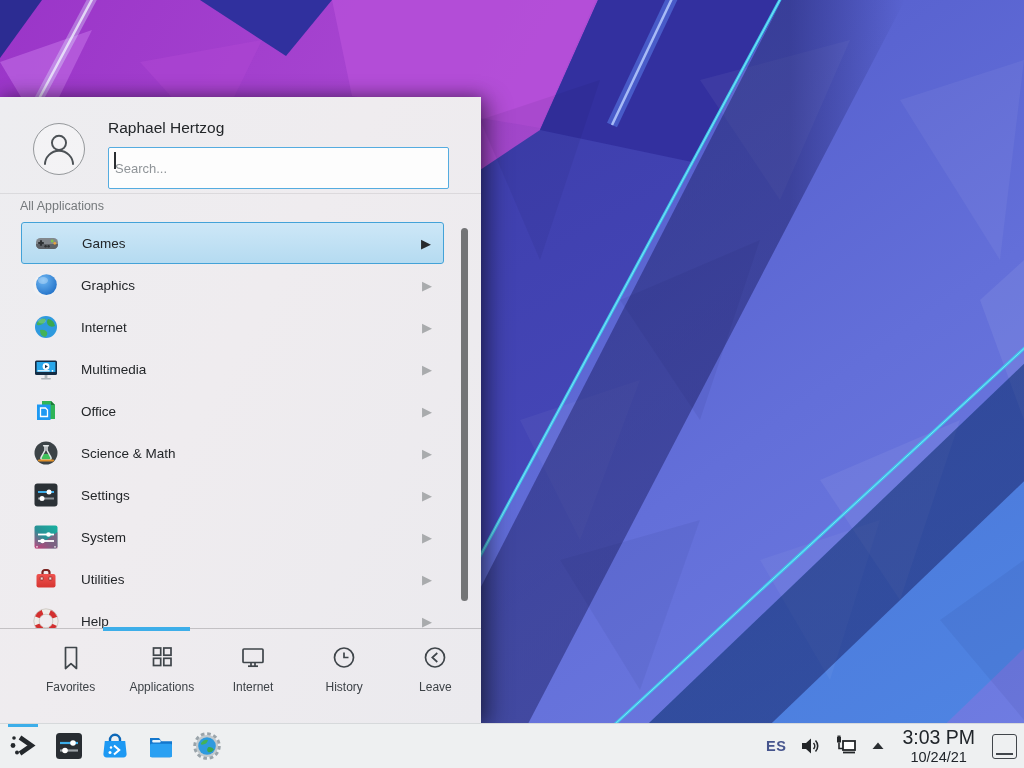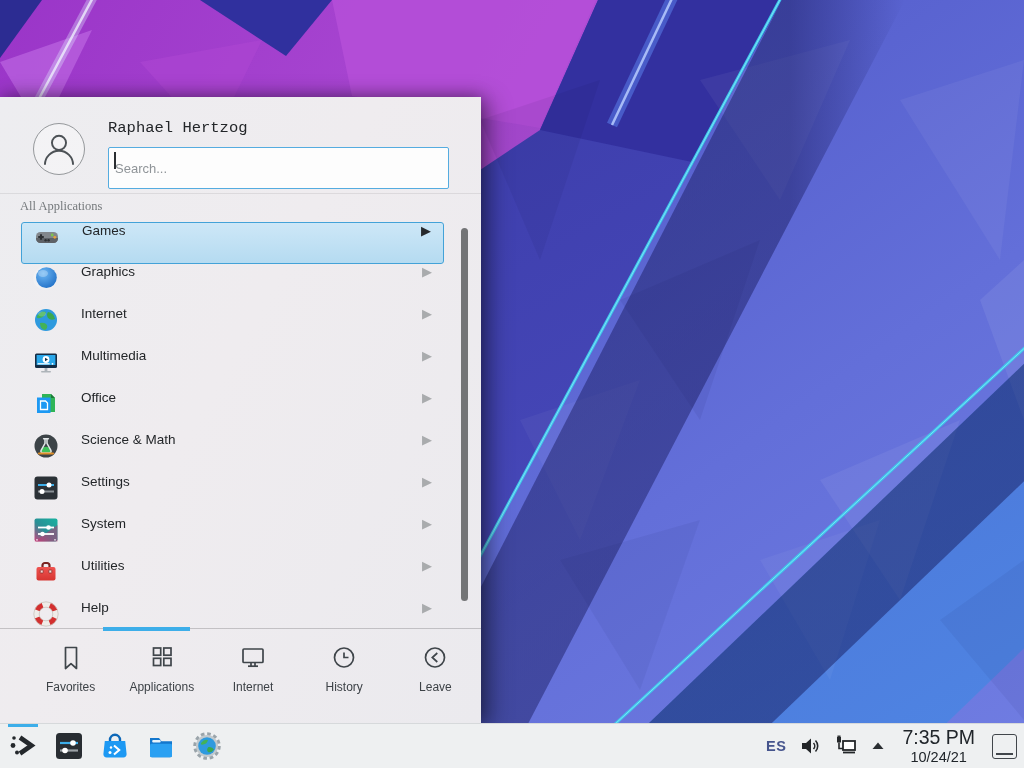--- a/index.html
+++ b/index.html
@@ -9,33 +9,33 @@
   .desktop{position:absolute;inset:0;width:1024px;height:768px;}
   .wallpaper{position:absolute;inset:0;}
 
   
   .kickoff{position:absolute;left:0;top:97px;width:481px;height:626px;
            background:linear-gradient(120deg,#ededf0 0%,#efecef 45%,#ebeaee 100%);
            box-shadow:8px 4px 22px rgba(0,0,0,.42), 0 -2px 14px rgba(0,0,0,.25);}
   .avatar{position:absolute;left:33px;top:26px;width:50px;height:50px;border-radius:50%;
           border:1px solid #95989b;background:rgba(255,255,255,.35);
           display:flex;align-items:center;justify-content:center;}
-  .user-name{position:absolute;left:108px;top:22px;font-size:15.5px;color:#232629;font-family:Liberation Mono, monospace;}
+  .user-name{position:absolute;left:108px;top:22px;font-size:15.5px;color:#232629;}
   .search-wrap{position:absolute;left:108px;top:50px;width:341px;height:42px;}
   .search-wrap input{width:100%;height:100%;box-sizing:border-box;border:1.5px solid #55ace0;
           border-radius:2px;background:#fdfdfd;padding:0 6px;font-size:13px;color:#232629;outline:none;
           font-family:"Liberation Sans","DejaVu Sans",sans-serif;}
   .search-wrap input::placeholder{color:#8f9498;opacity:1;}
   .search-caret{position:absolute;left:6px;top:5px;width:1.5px;height:17px;background:#2a2e32;}
   .header-sep{position:absolute;left:0;top:96px;width:100%;height:1px;background:rgba(0,0,0,.08);}
-  .section-label{position:absolute;left:20px;top:102px;font-size:12.5px;color:#75797c;font-family:Liberation Serif, serif;}
+  .section-label{position:absolute;left:20px;top:102px;font-size:12.5px;color:#75797c;}
 
   .cat-list{position:absolute;left:0;top:125px;width:481px;height:406px;overflow:hidden;}
   .row{position:relative;height:42px;margin-left:21px;width:423px;box-sizing:border-box;
-       display:flex;align-items:flex-start;}
+       display:flex;align-items:center;}
   .row.selected{background:linear-gradient(#cde7f7,#b5dbf1);
        border:1px solid #43a2d8;border-radius:3px;}
   .row .ic{width:28px;height:28px;margin-left:11px;flex:0 0 auto;display:flex;}
   .row .lbl{margin-left:21px;font-size:13.5px;color:#232629;flex:1;}
   .row .arrow{width:14px;margin-right:10px;font-size:13px;color:#a9abad;text-align:center;}
   .row.selected .arrow{color:#26292c;}
 
   .scrollbar{position:absolute;left:461px;top:131px;width:7px;height:373px;
        background:#737476;border-radius:4px;}
 
@@ -433,21 +433,21 @@
         <path d="M5 8.5 v6 h4" fill="none" stroke="#232629" stroke-width="1.6"></path>
         <rect x="9" y="7" width="12" height="9" fill="#ffffff" stroke="#232629" stroke-width="1.8"></rect>
         <line x1="9" y1="18.5" x2="21" y2="18.5" stroke="#232629" stroke-width="1.8"></line>
       </svg>
 
       <svg width="14" height="10" viewBox="0 0 14 10">
         <path d="M1.5 8 L7 1.5 L12.5 8 z" fill="#2a2e32"></path>
       </svg>
 
       <div class="clock">
-        <div class="time">7:35 PM</div>
+        <div class="time">3:03 PM</div>
         <div class="date">10/24/21</div>
       </div>
 
       <div class="show-desktop">
           <span></span>
         </div>
     </div>
   </div>
 </div>
 

